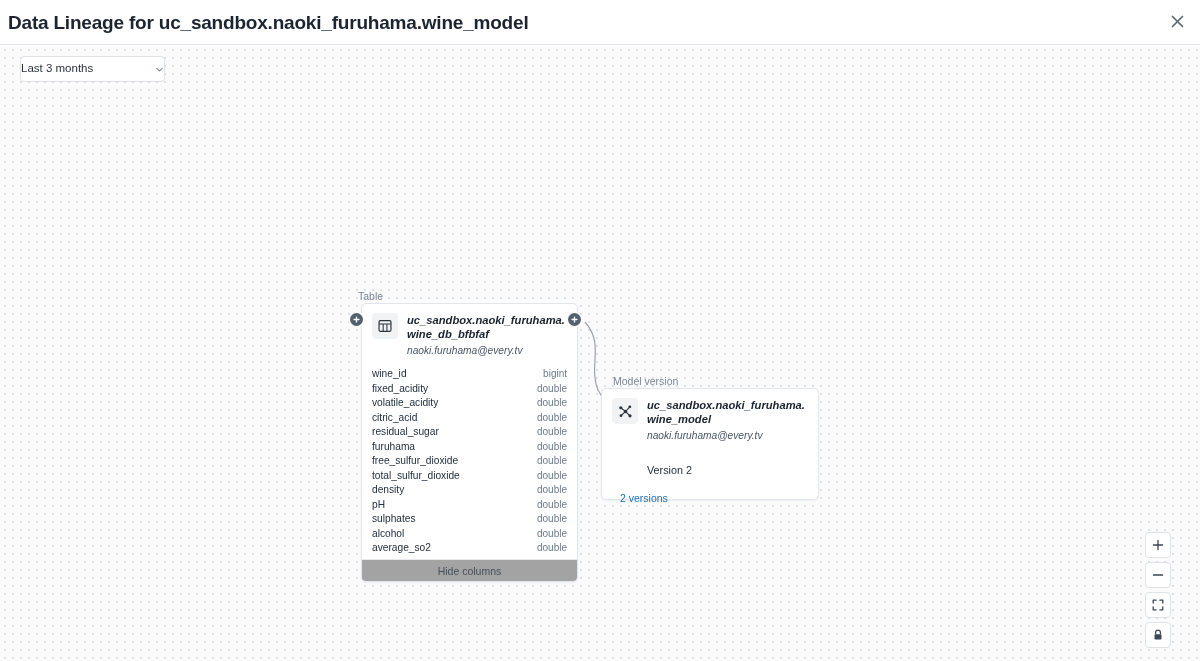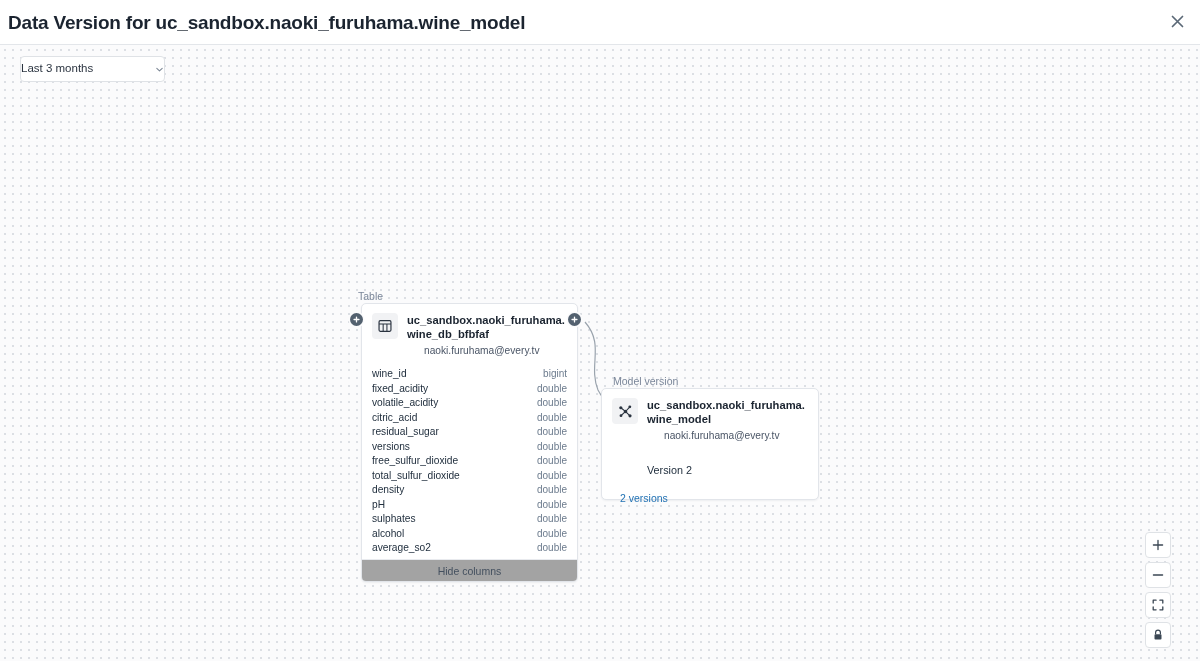--- a/index.html
+++ b/index.html
@@ -111,34 +111,33 @@
     width: 26px;
     height: 26px;
     background: #f1f2f4;
     border-radius: 4px;
     display: flex;
     align-items: center;
     justify-content: center;
     margin-right: 9px;
   }
   .node-icon svg { display: block; }
-  .node-head-text { flex: 1; min-width: 0; padding-top: 0px; }
+  .node-head-text { flex: 1; min-width: 0; padding-top: 0px; font-style: italic; }
   .node-title {
     font-size: 11.2px;
     font-weight: 700;
     color: #1b2430;
     line-height: 1.28;
     word-break: break-all;
   }
   .node-owner {
     font-size: 10.2px;
     color: #4a5566;
     line-height: 1.3;
     margin-top: 2px;
-    margin-left: 17px;
   }
 
   
   .col-list { padding: 2px 0 4px 0; }
   .col-row {
     display: flex;
     align-items: center;
     height: 14.5px;
     padding: 0 10px 0 10px;
     cursor: pointer;
@@ -237,21 +236,21 @@
     justify-content: center;
     cursor: pointer;
     padding: 0;
   }
   .ctrl-btn svg { display: block; }
 </style>
 </head>
 <body>
 
 <div class="header">
-  <div class="page-title">Data Version for uc_sandbox.naoki_furuhama.wine_model</div>
+  <div class="page-title">Data Lineage for uc_sandbox.naoki_furuhama.wine_model</div>
   <button class="close-btn">
     <span>
       <svg width="13" height="13" viewBox="0 0 13 13">
         <path d="M1.5 1.5 L11.5 11.5 M11.5 1.5 L1.5 11.5" stroke="#5a6876" stroke-width="1.7" stroke-linecap="round" fill="none"></path>
       </svg>
     </span>
   </button>
 </div>
 
 <div class="canvas">
@@ -305,21 +304,21 @@
       </div>
       <div class="col-row">
         <span class="col-name">citric_acid</span>
         <span class="col-type">double</span>
       </div>
       <div class="col-row">
         <span class="col-name">residual_sugar</span>
         <span class="col-type">double</span>
       </div>
       <div class="col-row">
-        <span class="col-name">versions</span>
+        <span class="col-name">furuhama</span>
         <span class="col-type">double</span>
       </div>
       <div class="col-row">
         <span class="col-name">free_sulfur_dioxide</span>
         <span class="col-type">double</span>
       </div>
       <div class="col-row">
         <span class="col-name">total_sulfur_dioxide</span>
         <span class="col-type">double</span>
       </div>

